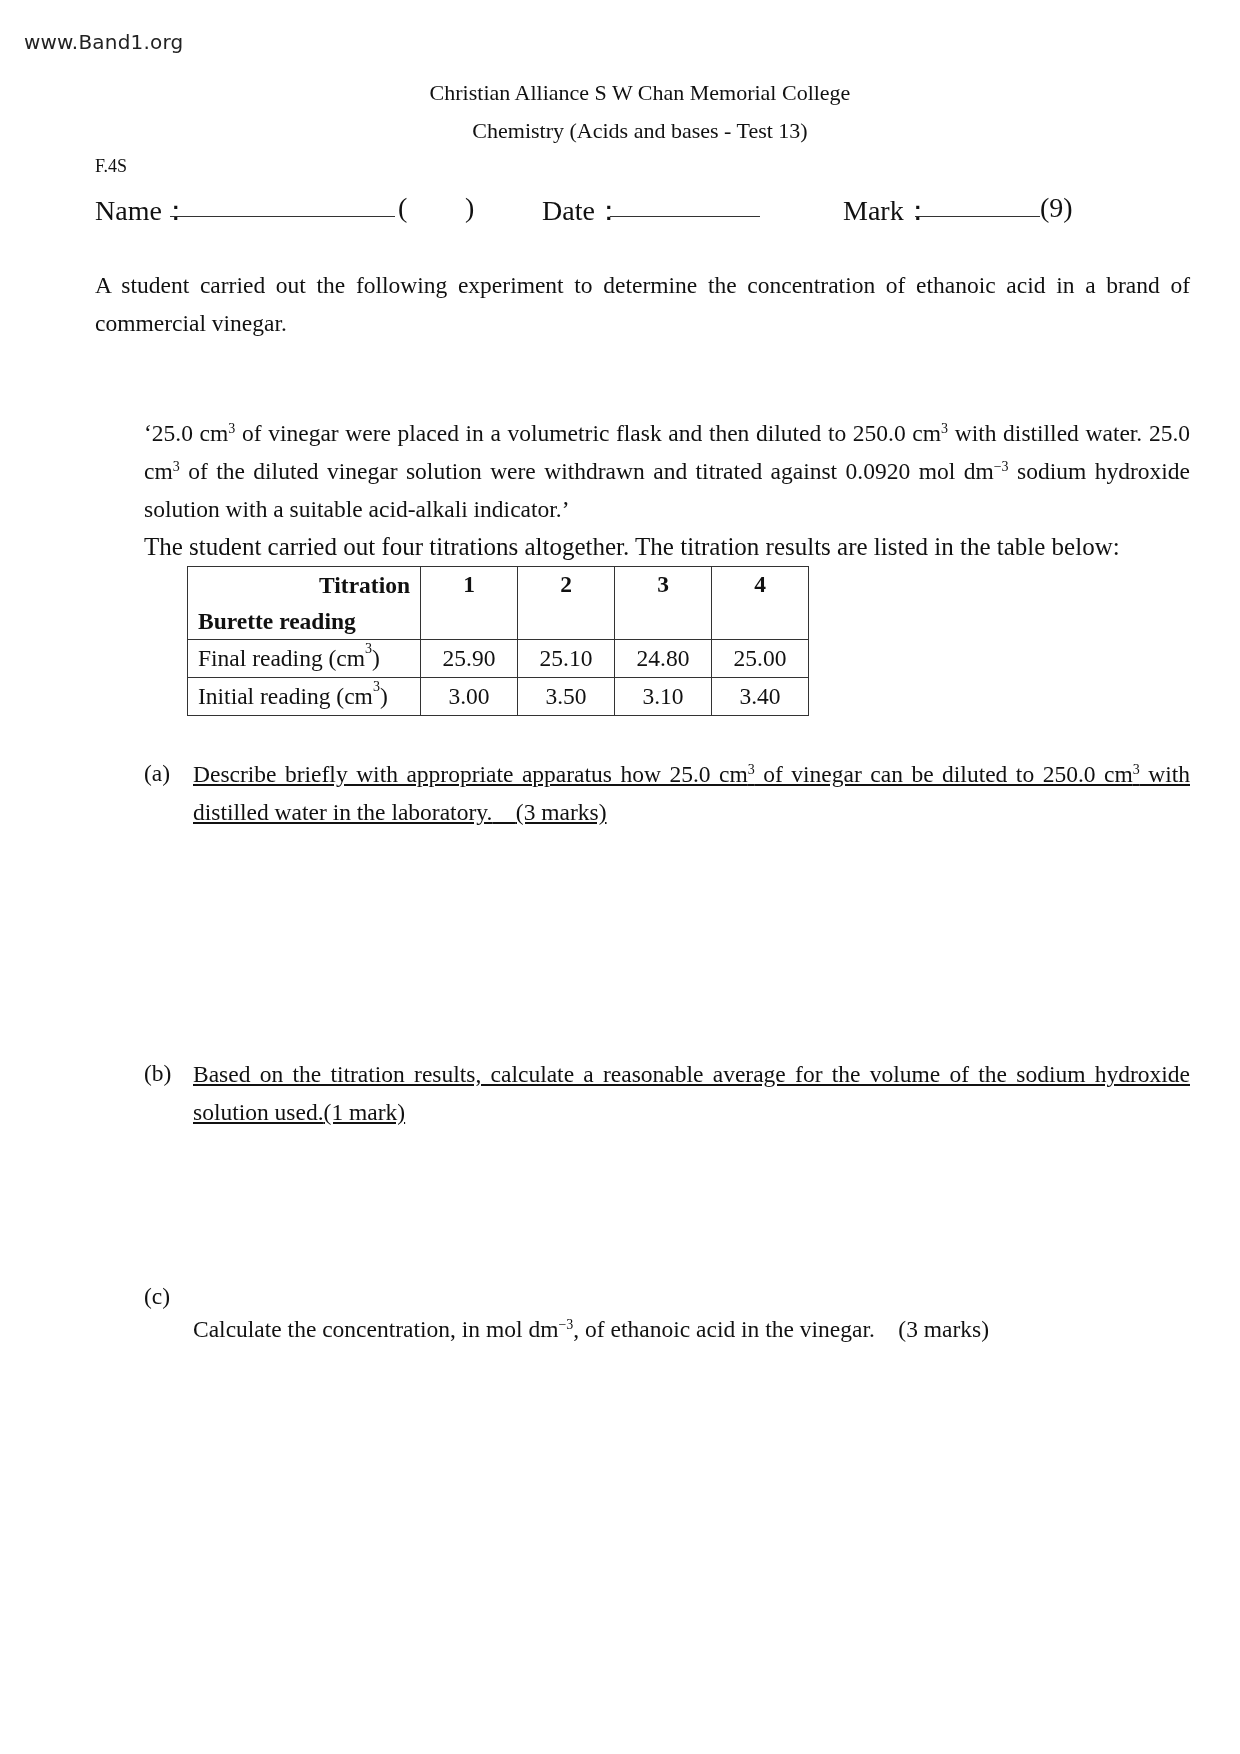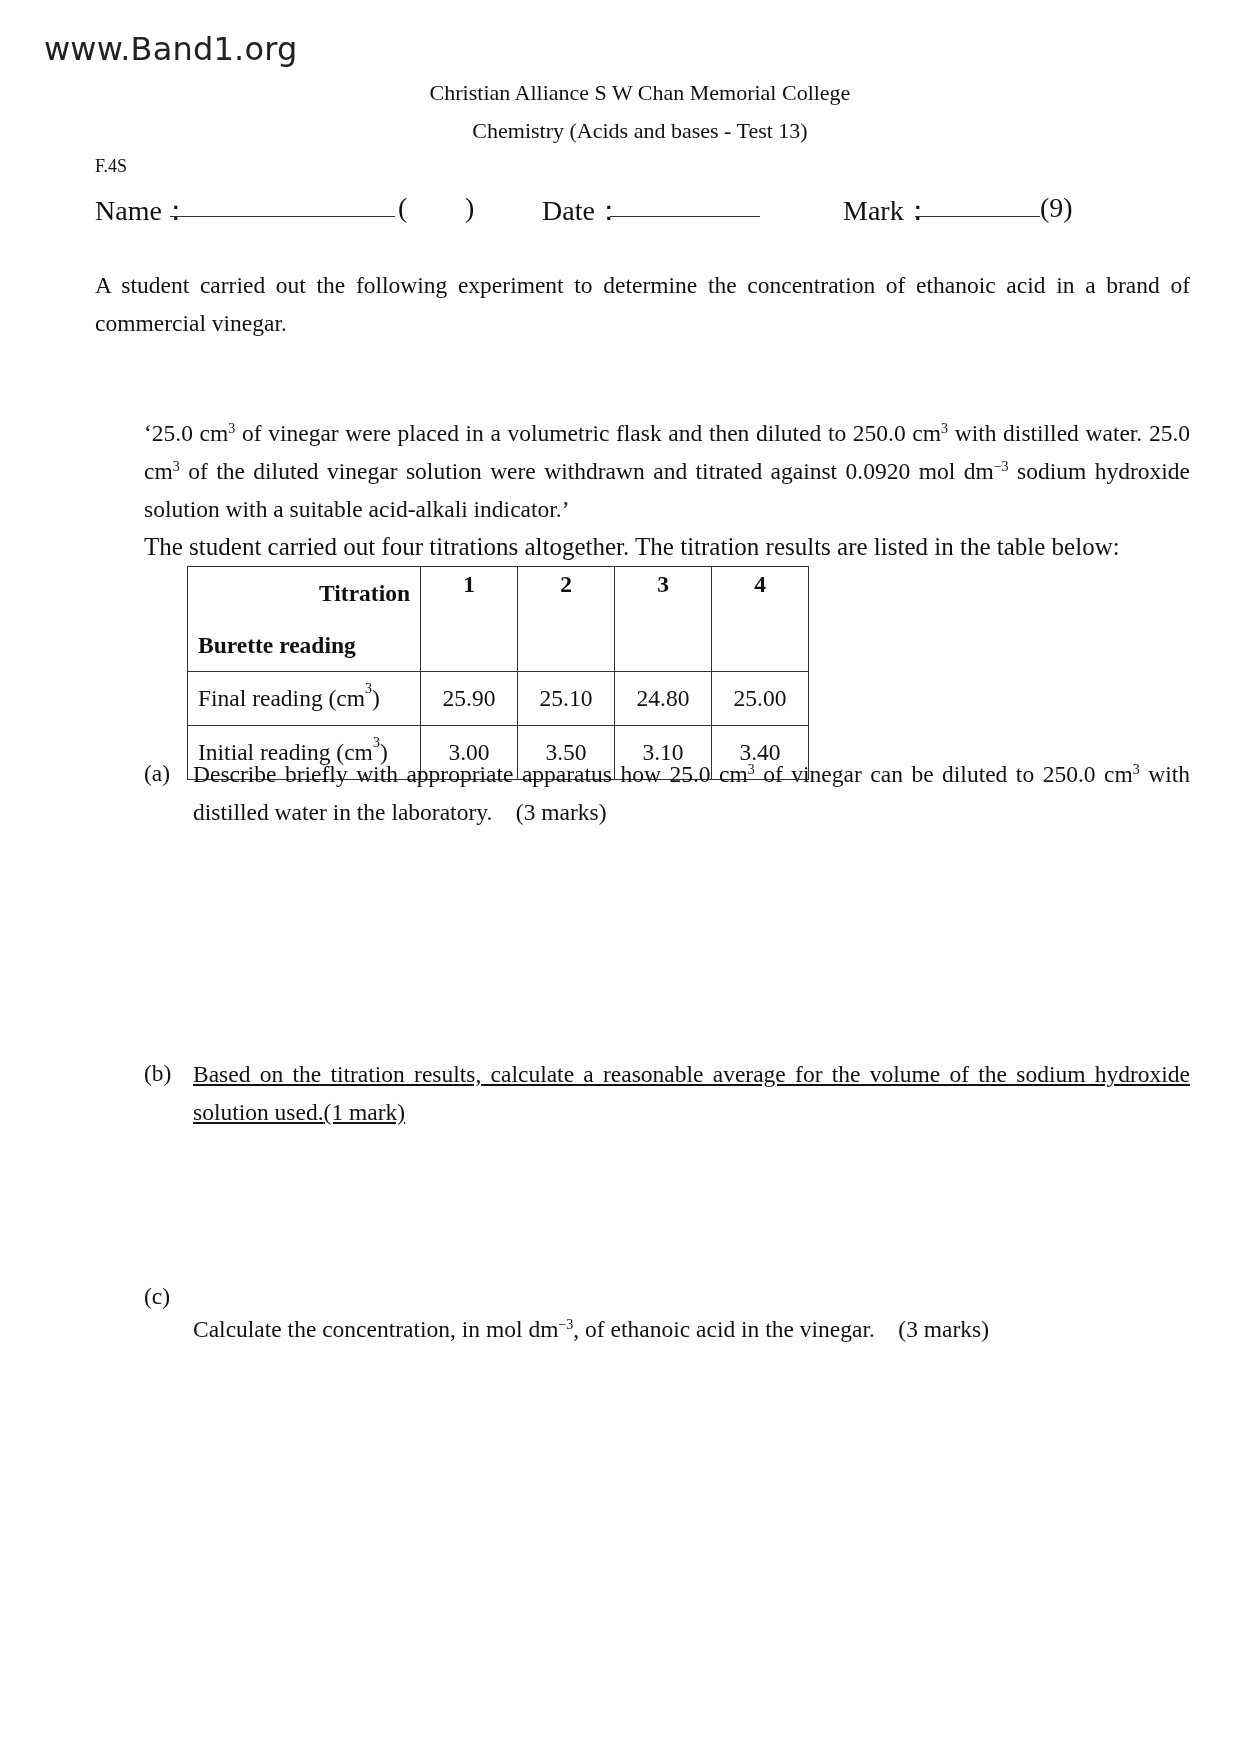--- a/index.html
+++ b/index.html
@@ -3,23 +3,23 @@
   <meta charset="utf-8">
   <style>
     html, body { margin: 0; padding: 0; background: #ffffff; }
     body {
       width: 1240px; height: 1754px; position: relative; overflow: hidden;
       font-family: "Liberation Serif", "DejaVu Serif", serif;
       color: #111111;
     }
     .abs { position: absolute; }
     .watermark {
-      left: 44px; top: 30px;
+      left: 24px; top: 30px;
       font-family: "DejaVu Sans", "Liberation Sans", sans-serif;
-      font-size: 32px; color: #222222; letter-spacing: 0.2px;
+      font-size: 20px; color: #222222; letter-spacing: 0.2px;
     }
     .center-title {
       left: 0; width: 1280px; text-align: center;
       font-size: 22px;
     }
     .school { top: 80px; }
     .subject { top: 118px; }
     .serif22 { font-size: 18px; }
     .cls { left: 95px; top: 156px; }
     .info-row { top: 192px; font-size: 28px; }
@@ -29,31 +29,31 @@
     }
     .p-intro { left: 95px; top: 266px; width: 1095px; }
     .p-quote { left: 144px; top: 381px; width: 1046px; margin-top: 33px; }
     .p-table-intro { left: 144px; top: 533px; width: 1060px; font-size: 25px; }
     sup { font-size: 14px; vertical-align: top; position: relative; top: -4px; }
     table.results {
       position: absolute; left: 187px; top: 566px;
       border-collapse: collapse; font-size: 23.5px;
     }
     table.results td {
-      border: 1.5px solid #333; padding: 8px 10px; height: 37px; text-align: center;
+      border: 1.5px solid #333; padding: 0 10px; height: 37px; text-align: center;
     }
     table.results td.rowhead { text-align: left; width: 212px; }
     table.results td.num { width: 76px; }
     .hdr-titration { text-align: right !important; font-weight: bold; border-bottom: none !important; height: 36px !important; }
     .hdr-burette { text-align: left !important; font-weight: bold; border-top: none !important; height: 36px !important; font-family: Liberation Serif, serif; }
     .hdr-num { font-weight: bold; vertical-align: top; padding-top: 4px !important; }
     .q-label { font-size: 23.5px; }
     .q-text { font-size: 23.5px; line-height: 38px; text-align: justify; }
     .qa-label { left: 144px; top: 760px; }
-    .qa-text { left: 193px; top: 755px; width: 997px; }
+    .qa-text { left: 193px; top: 755px; width: 997px; text-decoration: underline; }
     .qb-label { left: 144px; top: 1060px; }
     .qb-text { left: 193px; top: 1055px; width: 997px; text-decoration: underline; }
     .qc-label { left: 144px; top: 1283px; }
     .qc-text { left: 193px; top: 1310px; width: 997px; }
     .answer-space { left: 193px; width: 997px; }
   </style>
 </head>
 <body>
 
 <div class="abs watermark">www.Band1.org</div>

